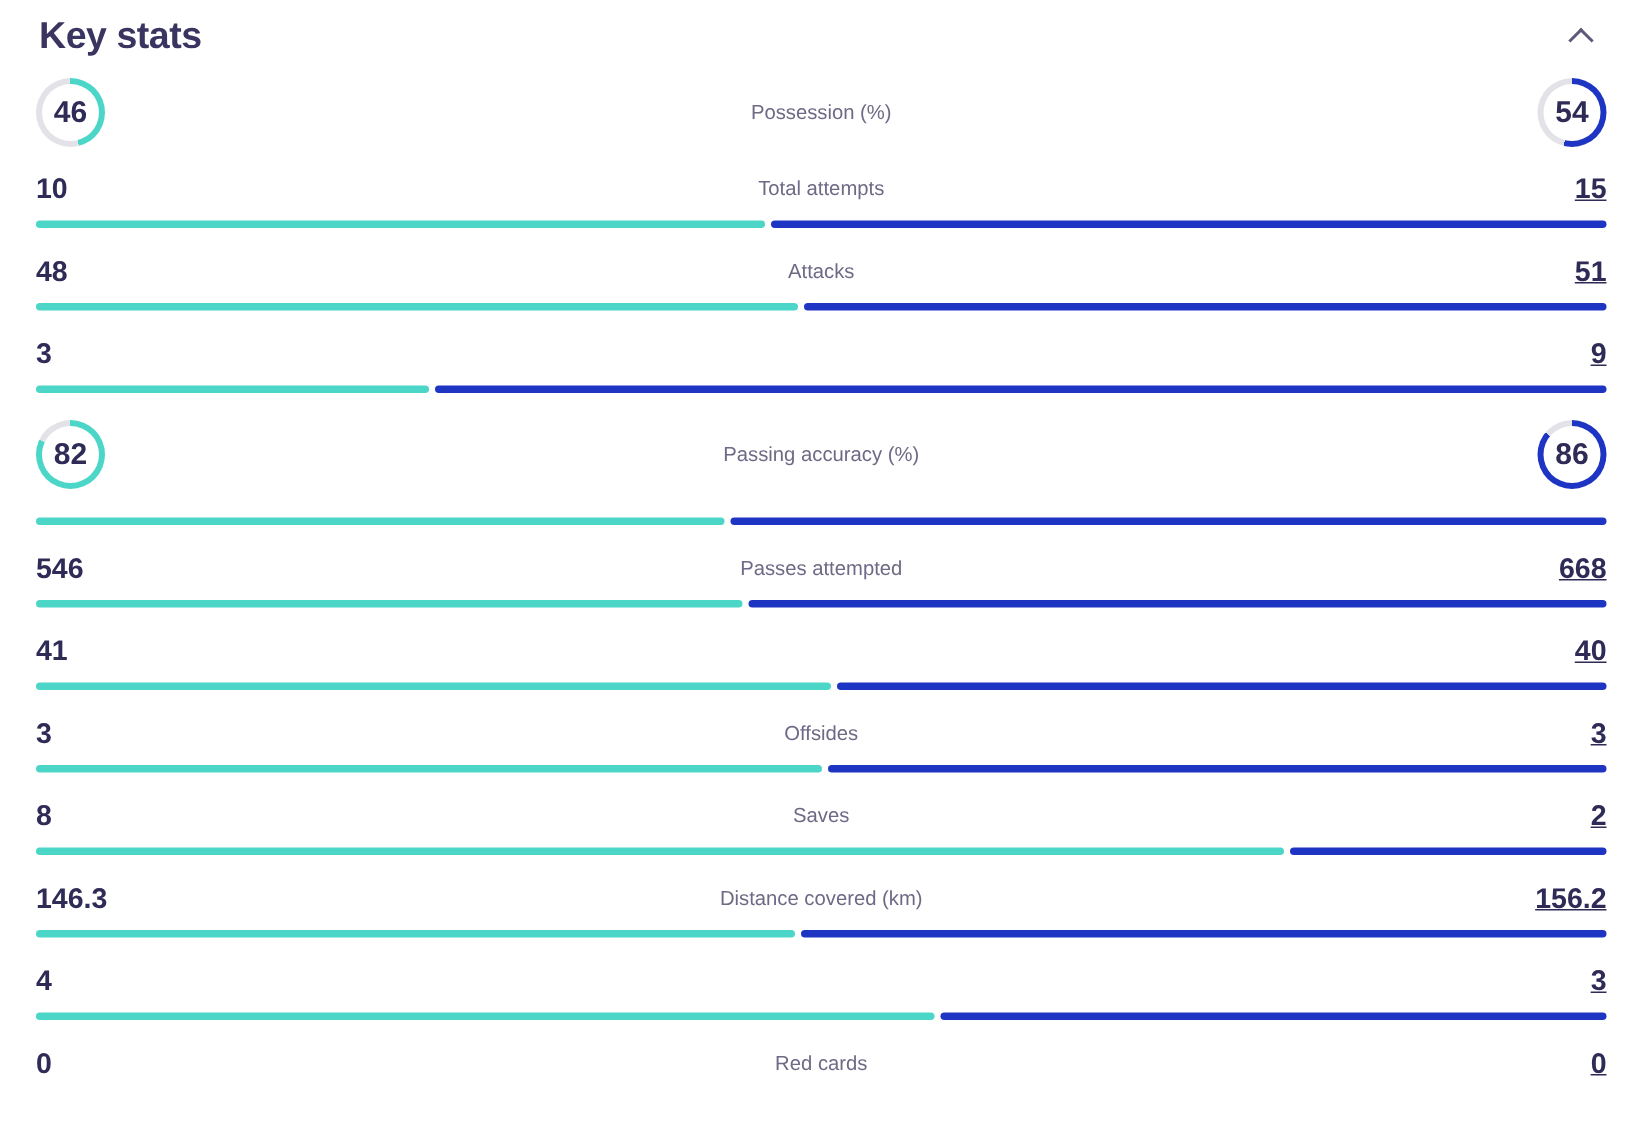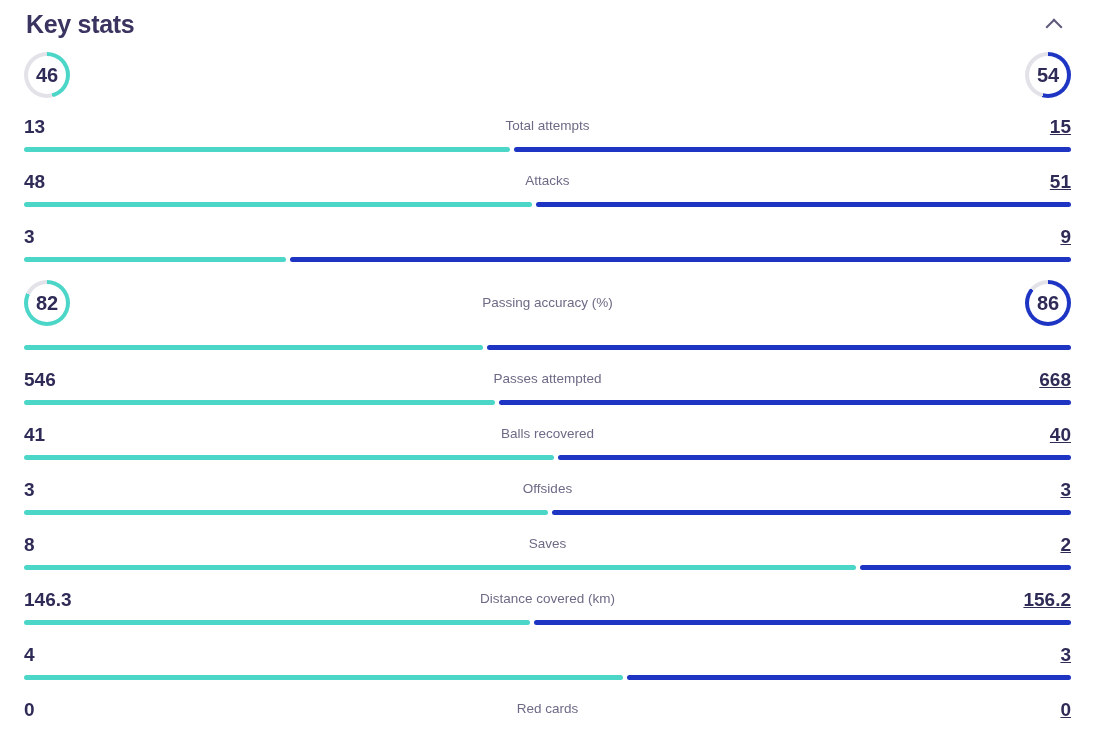--- a/index.html
+++ b/index.html
@@ -152,29 +152,30 @@
       <span class="chev"></span>
     </button>
   </div>
 
   <div id="rows-host">
       <div class="stat-row">
         <div class="donut-row">
           <div class="donut" style="background: conic-gradient(rgb(75, 214, 200) 0%, rgb(75, 214, 200) 46%, rgb(226, 226, 232) 46%, rgb(226, 226, 232) 100%);">
             <div class="hole">46</div>
           </div>
+          <div class="label">Possession (%)</div>
           <div class="donut" style="background: conic-gradient(rgb(30, 53, 196) 0%, rgb(30, 53, 196) 54%, rgb(226, 226, 232) 54%, rgb(226, 226, 232) 100%);">
             <div class="hole">54</div>
           </div>
         </div>
         <div class="spacer-xs"></div>
       </div>
       <div class="stat-row">
         <div class="row-line">
-          <div class="val left">13</div>
+          <div class="val left">10</div>
           <div class="label">Total attempts</div>
           <div class="val right">15</div>
         </div>
         <div class="bar-wrap">
           <div class="bar-home" style="width: 46.4%; background: rgb(75, 214, 200);"></div>
           <div class="bar-away" style="background: rgb(30, 53, 196);"></div>
         </div>
         <div class="spacer-sm"></div>
       </div>
       <div class="stat-row">
@@ -227,21 +228,20 @@
         </div>
         <div class="bar-wrap">
           <div class="bar-home" style="width: 45%; background: rgb(75, 214, 200);"></div>
           <div class="bar-away" style="background: rgb(30, 53, 196);"></div>
         </div>
         <div class="spacer-sm"></div>
       </div>
       <div class="stat-row">
         <div class="row-line">
           <div class="val left">41</div>
-          <div class="label">Balls recovered</div>
           <div class="val right">40</div>
         </div>
         <div class="bar-wrap">
           <div class="bar-home" style="width: 50.6%; background: rgb(75, 214, 200);"></div>
           <div class="bar-away" style="background: rgb(30, 53, 196);"></div>
         </div>
         <div class="spacer-sm"></div>
       </div>
       <div class="stat-row">
         <div class="row-line">

